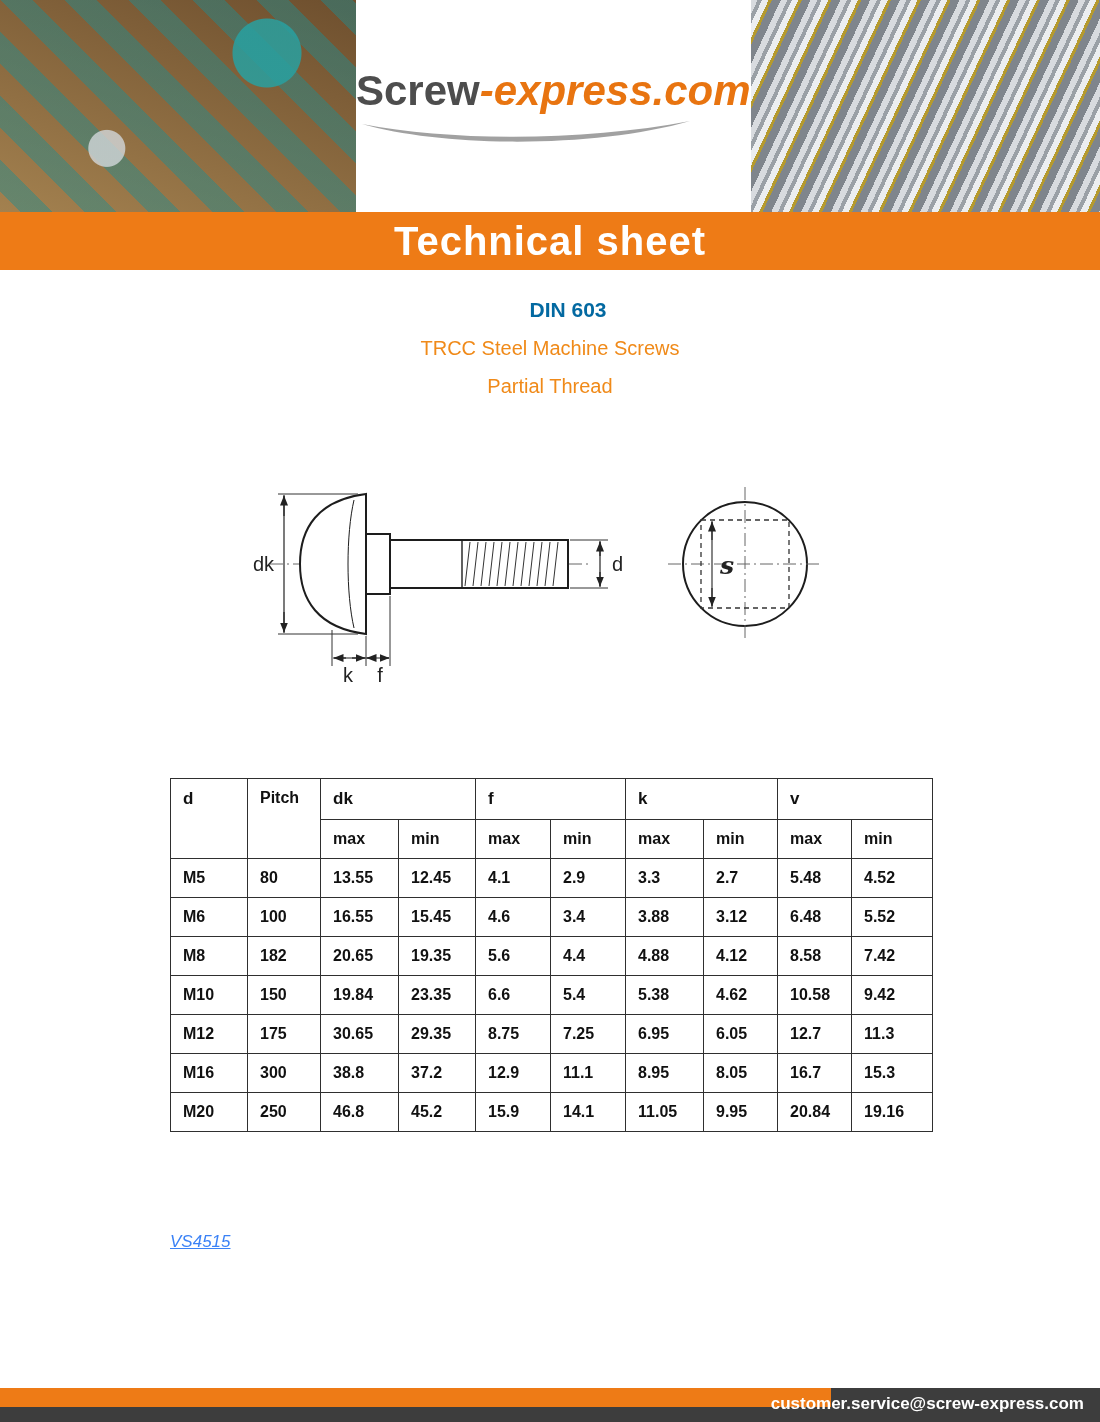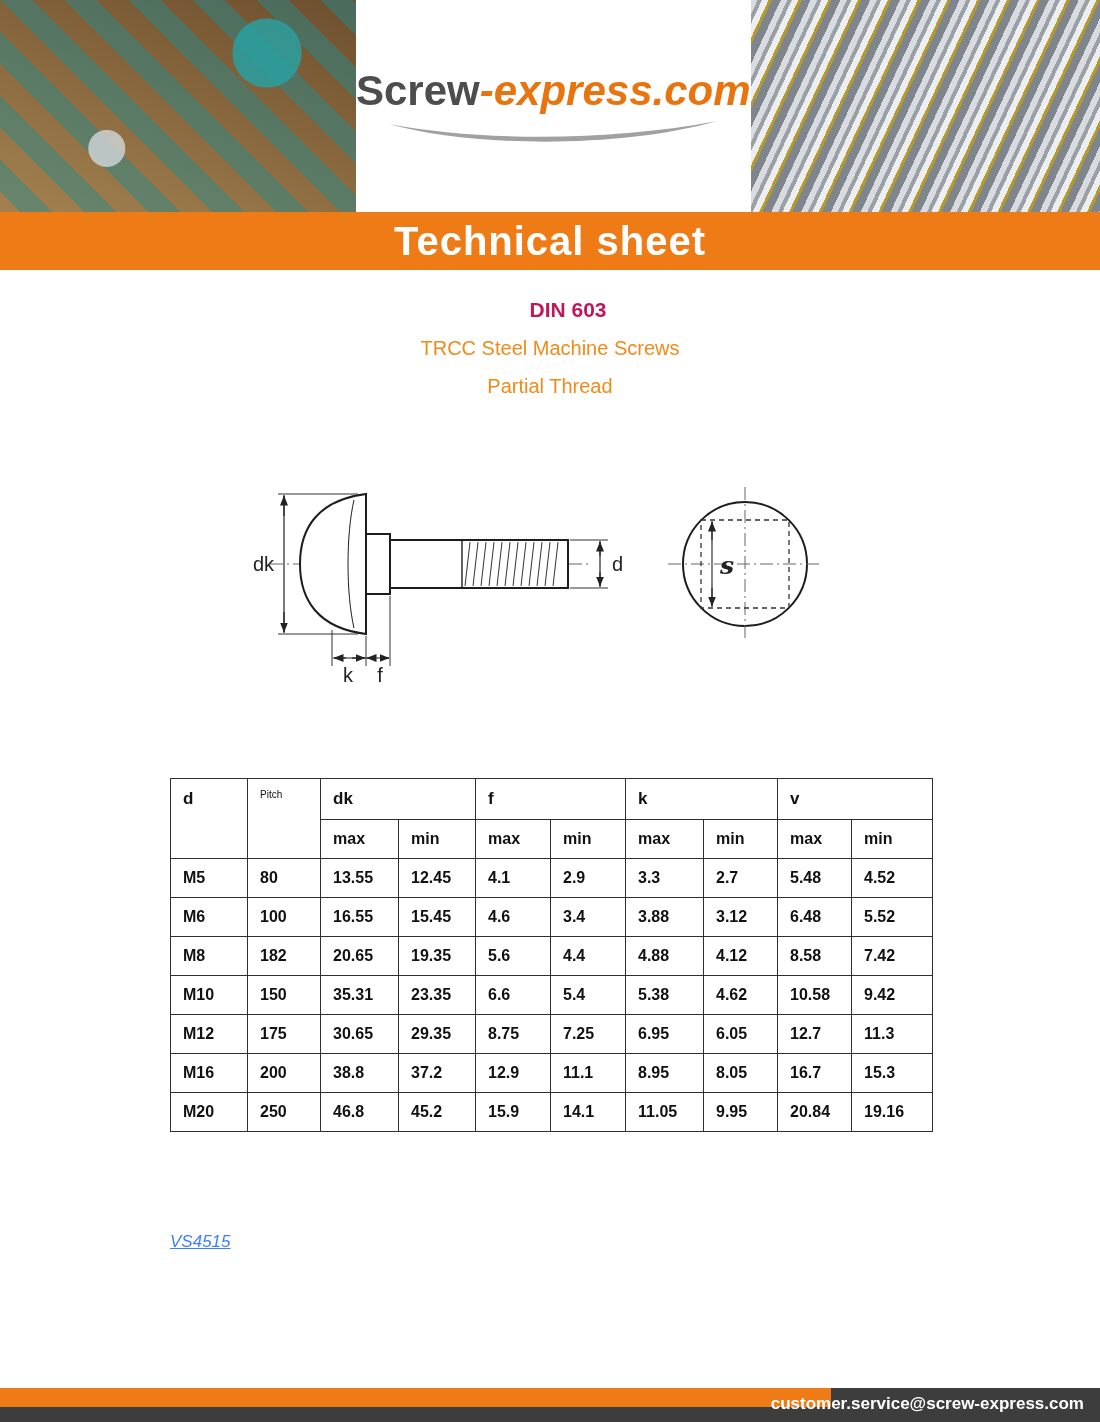--- a/index.html
+++ b/index.html
@@ -19,51 +19,51 @@
       radial-gradient(circle at 75% 25%, rgba(40,160,160,.85) 0 34px, transparent 35px),
       radial-gradient(circle at 30% 70%, rgba(210,215,218,.8) 0 18px, transparent 19px),
       linear-gradient(45deg, rgba(30,140,145,.45) 25%, transparent 25%, transparent 50%, rgba(30,140,145,.45) 50%, rgba(30,140,145,.45) 75%, transparent 75%),
       linear-gradient(200deg,#6e4f2e,#a3814f);
     background-size:auto,auto,64px 64px,auto;
   }
   .photo.right{
     background-image:
       repeating-linear-gradient(115deg,#d8dbdf 0 6px,#9aa0a6 6px 10px,#eceef0 10px 16px,#b59a2e 16px 19px,#7f858c 19px 27px);
   }
-  .logo-wrap{flex:1 1 auto;display:flex;flex-direction:column;align-items:center;justify-content:center;background:#fff;}
+  .logo-wrap{flex:1 1 auto;display:flex;flex-direction:column;align-items:flex-start;justify-content:center;background:#fff;}
   .logo-text{font-size:42px;font-weight:700;color:#4d4d4d;white-space:nowrap;line-height:1;}
   .logo-text .accent{color:#e87410;font-style:italic;font-weight:700;}
   .swoosh{margin-top:6px;}
   
   .banner{
     height:58px;line-height:58px;background:#ee7b16;color:#ffffff;
     text-align:center;font-size:40px;font-weight:800;letter-spacing:1px;
   }
   
   .subtitles{text-align:center;margin-top:28px;}
-  .din{color:#be185d;font-size:21px;font-weight:700;padding-left:36px;}
+  .din{color:#0369a1;font-size:21px;font-weight:700;padding-left:36px;}
   .desc{color:#f08a19;font-size:20px;margin-top:15px;}
   
   .diagram{margin-top:56px;display:flex;justify-content:center;}
   .diagram svg text{font-family:"Liberation Sans",sans-serif;fill:#222;}
   .diagram .script-s{font-family:"DejaVu Serif",serif;font-style:italic;font-weight:700;}
   
   table.dims{
     border-collapse:collapse;table-layout:fixed;
     margin:84px 0 0 170px;width:762px;
     font-size:16px;color:#111;
   }
   table.dims th, table.dims td{
     border:1.6px solid #2f2f2f;
     text-align:left;vertical-align:middle;
     padding:10px 6px 10px 12px;
     font-weight:700;
   }
   table.dims th.top{vertical-align:top;font-size:17px;}
-  table.dims th.pitch{font-size:10px;font-weight:400;margin-top:24px;}
+  table.dims th.pitch{font-size:16px;font-weight:700;margin-top:24px;}
   table.dims thead tr.sub th{font-size:16px;}
   
   .ref{margin:100px 0 0 170px;font-style:italic;font-size:17px;color:#3b82f6;text-decoration:underline;}
   
   .footer{position:absolute;left:0;bottom:0;width:100%;height:34px;background:#3d3d3d;}
   .footer-orange{position:absolute;left:0;top:0;width:75.5%;height:19px;background:#ee7b16;}
   .footer-email{
     position:absolute;right:16px;top:0;height:32px;line-height:32px;
     color:#ffffff;font-size:17px;font-weight:700;
   }
@@ -229,21 +229,21 @@
           <td>5.6</td>
           <td>4.4</td>
           <td>4.88</td>
           <td>4.12</td>
           <td>8.58</td>
           <td>7.42</td>
         </tr>
         <tr>
           <td>M10</td>
           <td>150</td>
-          <td>35.31</td>
+          <td>19.84</td>
           <td>23.35</td>
           <td>6.6</td>
           <td>5.4</td>
           <td>5.38</td>
           <td>4.62</td>
           <td>10.58</td>
           <td>9.42</td>
         </tr>
         <tr>
           <td>M12</td>
@@ -252,21 +252,21 @@
           <td>29.35</td>
           <td>8.75</td>
           <td>7.25</td>
           <td>6.95</td>
           <td>6.05</td>
           <td>12.7</td>
           <td>11.3</td>
         </tr>
         <tr>
           <td>M16</td>
-          <td>200</td>
+          <td>300</td>
           <td>38.8</td>
           <td>37.2</td>
           <td>12.9</td>
           <td>11.1</td>
           <td>8.95</td>
           <td>8.05</td>
           <td>16.7</td>
           <td>15.3</td>
         </tr>
         <tr>

